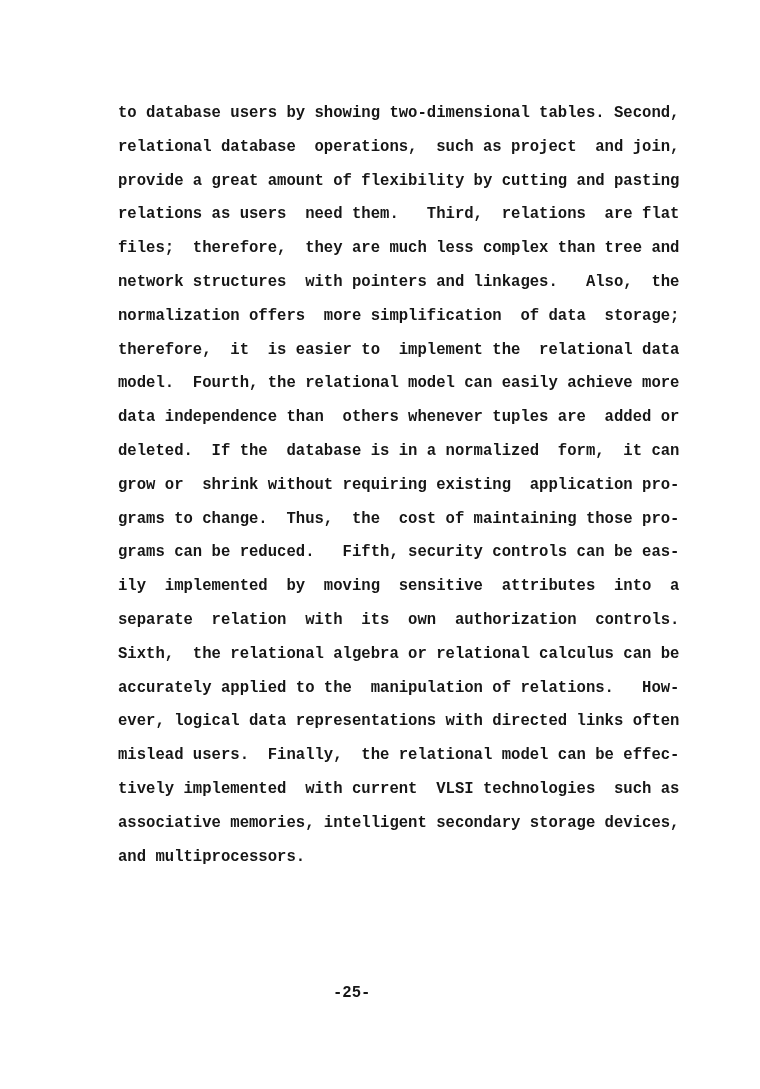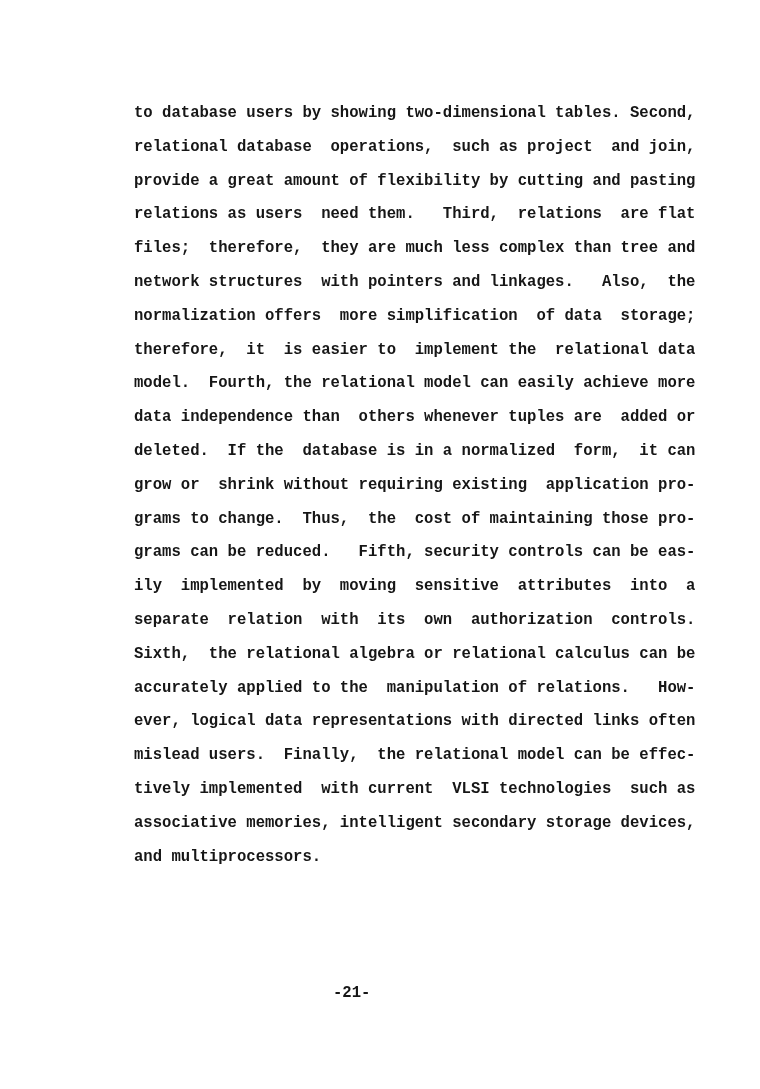--- a/index.html
+++ b/index.html
@@ -29,34 +29,33 @@
     font-size: 15.6px;
     font-weight: 700;
     color: #161616;
     white-space: pre;
     letter-spacing: 0;
   }
   .text-line {
     height: 33.8px;
     line-height: 33.8px;
     white-space: pre;
-    margin-left: 16px;
   }
   .page-number {
     position: absolute;
     left: 333px;
     top: 977px;
     font-family: "Liberation Mono", "DejaVu Sans Mono", monospace;
     font-size: 15.6px;
     font-weight: 700;
     color: #161616;
     white-space: pre;
     height: 33.8px;
     line-height: 33.8px;
   }
 </style>
 </head>
 <body>
 
 <div class="scan-page">
   <div class="body-text"><div class="text-line">to database users by showing two-dimensional tables. Second,</div><div class="text-line">relational database  operations,  such as project  and join,</div><div class="text-line">provide a great amount of flexibility by cutting and pasting</div><div class="text-line">relations as users  need them.   Third,  relations  are flat</div><div class="text-line">files;  therefore,  they are much less complex than tree and</div><div class="text-line">network structures  with pointers and linkages.   Also,  the</div><div class="text-line">normalization offers  more simplification  of data  storage;</div><div class="text-line">therefore,  it  is easier to  implement the  relational data</div><div class="text-line">model.  Fourth, the relational model can easily achieve more</div><div class="text-line">data independence than  others whenever tuples are  added or</div><div class="text-line">deleted.  If the  database is in a normalized  form,  it can</div><div class="text-line">grow or  shrink without requiring existing  application pro-</div><div class="text-line">grams to change.  Thus,  the  cost of maintaining those pro-</div><div class="text-line">grams can be reduced.   Fifth, security controls can be eas-</div><div class="text-line">ily  implemented  by  moving  sensitive  attributes  into  a</div><div class="text-line">separate  relation  with  its  own  authorization  controls.</div><div class="text-line">Sixth,  the relational algebra or relational calculus can be</div><div class="text-line">accurately applied to the  manipulation of relations.   How-</div><div class="text-line">ever, logical data representations with directed links often</div><div class="text-line">mislead users.  Finally,  the relational model can be effec-</div><div class="text-line">tively implemented  with current  VLSI technologies  such as</div><div class="text-line">associative memories, intelligent secondary storage devices,</div><div class="text-line">and multiprocessors.</div></div>
-  <div class="page-number">-21-</div>
+  <div class="page-number">-25-</div>
 </div>
 
 </body></html>

